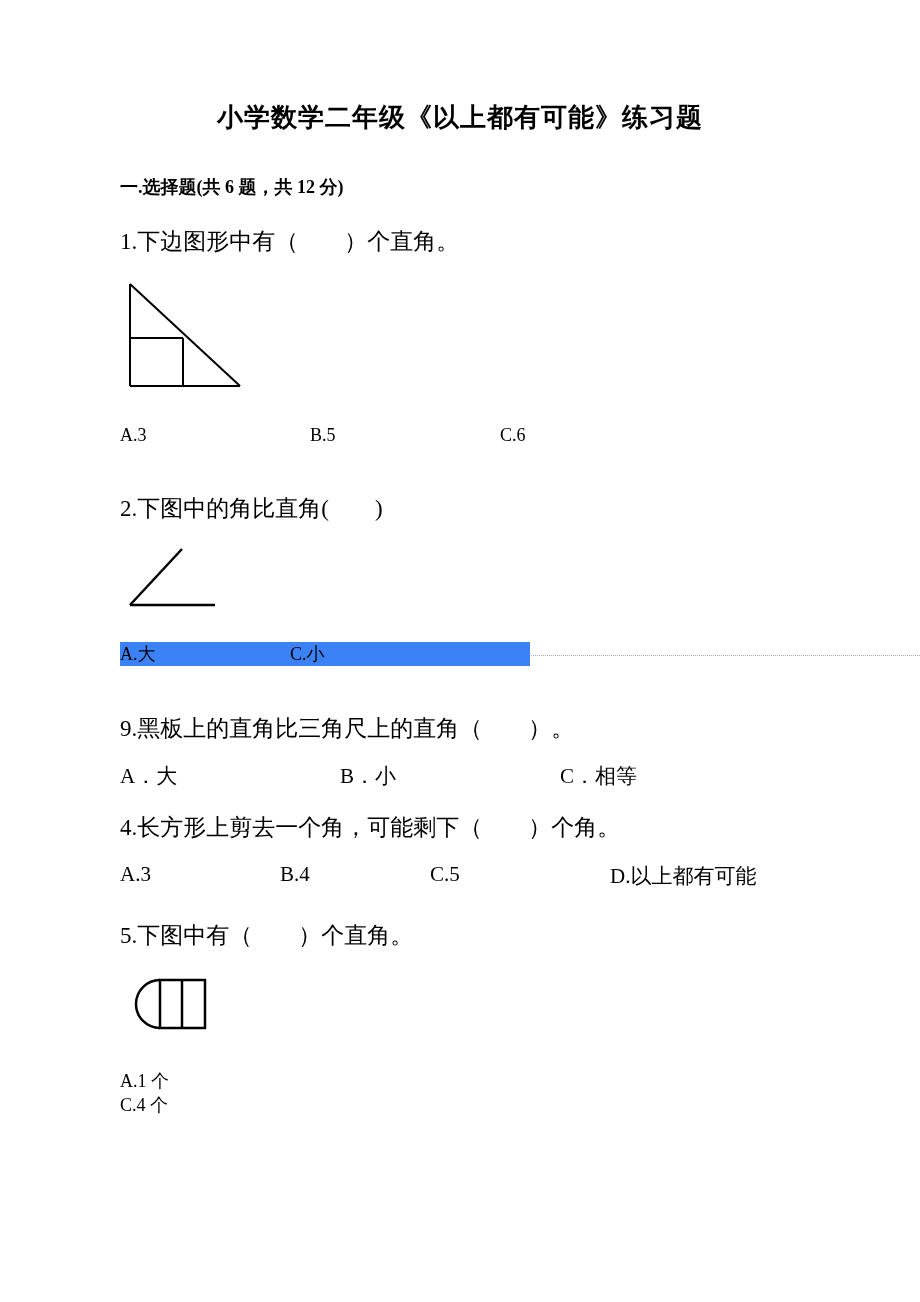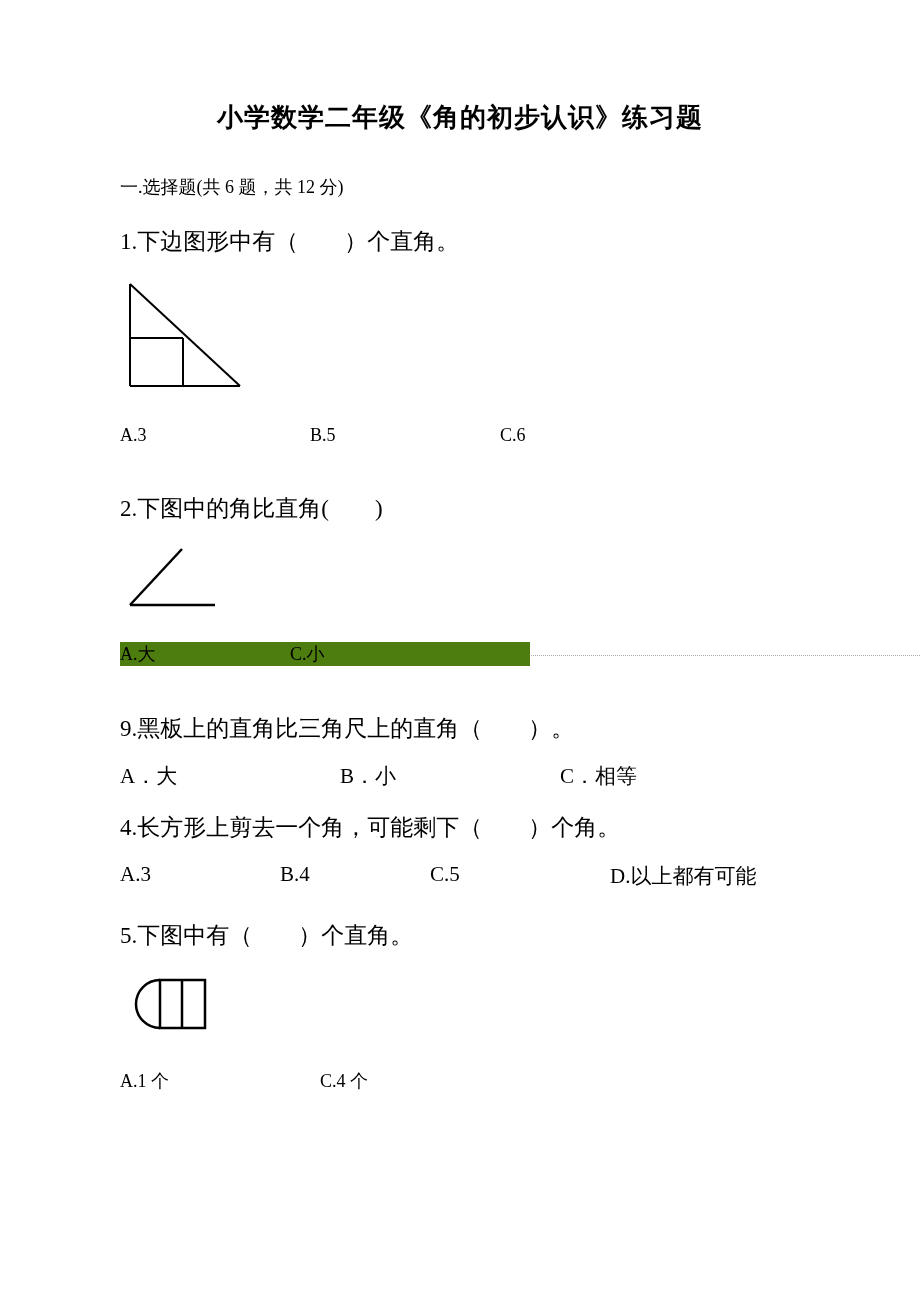--- a/index.html
+++ b/index.html
@@ -14,21 +14,21 @@
     }
     .title {
       text-align: center;
       font-size: 26px;
       font-weight: bold;
       margin-bottom: 40px;
       letter-spacing: 1px;
     }
     .section-header {
       font-size: 18px;
-      font-weight: normal;
+      font-weight: bold;
       margin-bottom: 25px;
     }
     .question-text {
       font-size: 23px;
       margin-bottom: 15px;
       line-height: 1.6;
     }
     .figure {
       margin: 15px 0 25px 0;
     }
@@ -57,27 +57,27 @@
     .dotted-sep {
       border: none;
       border-top: 1px dotted #aaaaaa;
       position: absolute;
       left: 0;
       width: 920px;
     }
     .q2-row { position: relative; }
     .q2-row .dotted-sep { top: 13px; z-index: 0; }
     .q2-row .options { position: relative; z-index: 1; }
-    .q2-row .opt { background: #4d7c0f; padding-right: 6px; display: inline-block; }
+    .q2-row .opt { background: #3b82f6; padding-right: 6px; display: inline-block; }
     .gap-small { height: 8px; }
   </style>
 </head>
 <body>
 
-<h1 class="title">小学数学二年级《角的初步认识》练习题</h1>
+<h1 class="title">小学数学二年级《以上都有可能》练习题</h1>
 
 <div class="section-header">一.选择题(共 6 题，共 12 分)</div>
 
 <div class="question-text">1.下边图形中有（　　）个直角。</div>
 <div class="figure">
   <svg width="140" height="120" viewBox="0 0 140 120">
     <line x1="10" y1="8" x2="10" y2="110" stroke="#000" stroke-width="2"></line>
     <line x1="10" y1="110" x2="120" y2="110" stroke="#000" stroke-width="2"></line>
     <line x1="10" y1="8" x2="120" y2="110" stroke="#000" stroke-width="2"></line>
     <line x1="10" y1="62" x2="63" y2="62" stroke="#000" stroke-width="2"></line>
@@ -122,16 +122,16 @@
 <div class="gap-small"></div>
 
 <div class="question-text">5.下图中有（　　）个直角。</div>
 <div class="figure">
   <svg width="100" height="70" viewBox="0 0 100 70">
     <path d="M 40 10 L 85 10 L 85 58 L 40 58 L 40 10 Z" fill="none" stroke="#000" stroke-width="2.5"></path>
     <line x1="62" y1="10" x2="62" y2="58" stroke="#000" stroke-width="2.5"></line>
     <path d="M 40 10 A 24 24 0 0 0 40 58" fill="none" stroke="#000" stroke-width="2.5"></path>
   </svg>
 </div>
-<div class="options q5-opts" style="margin-bottom:36px;">
+<div class="options q5-opts" style="margin-bottom:36px;flex-direction:column;">
   <span class="opt">A.1 个</span>
   <span class="opt">C.4 个</span>
 </div>
 
 </body></html>

